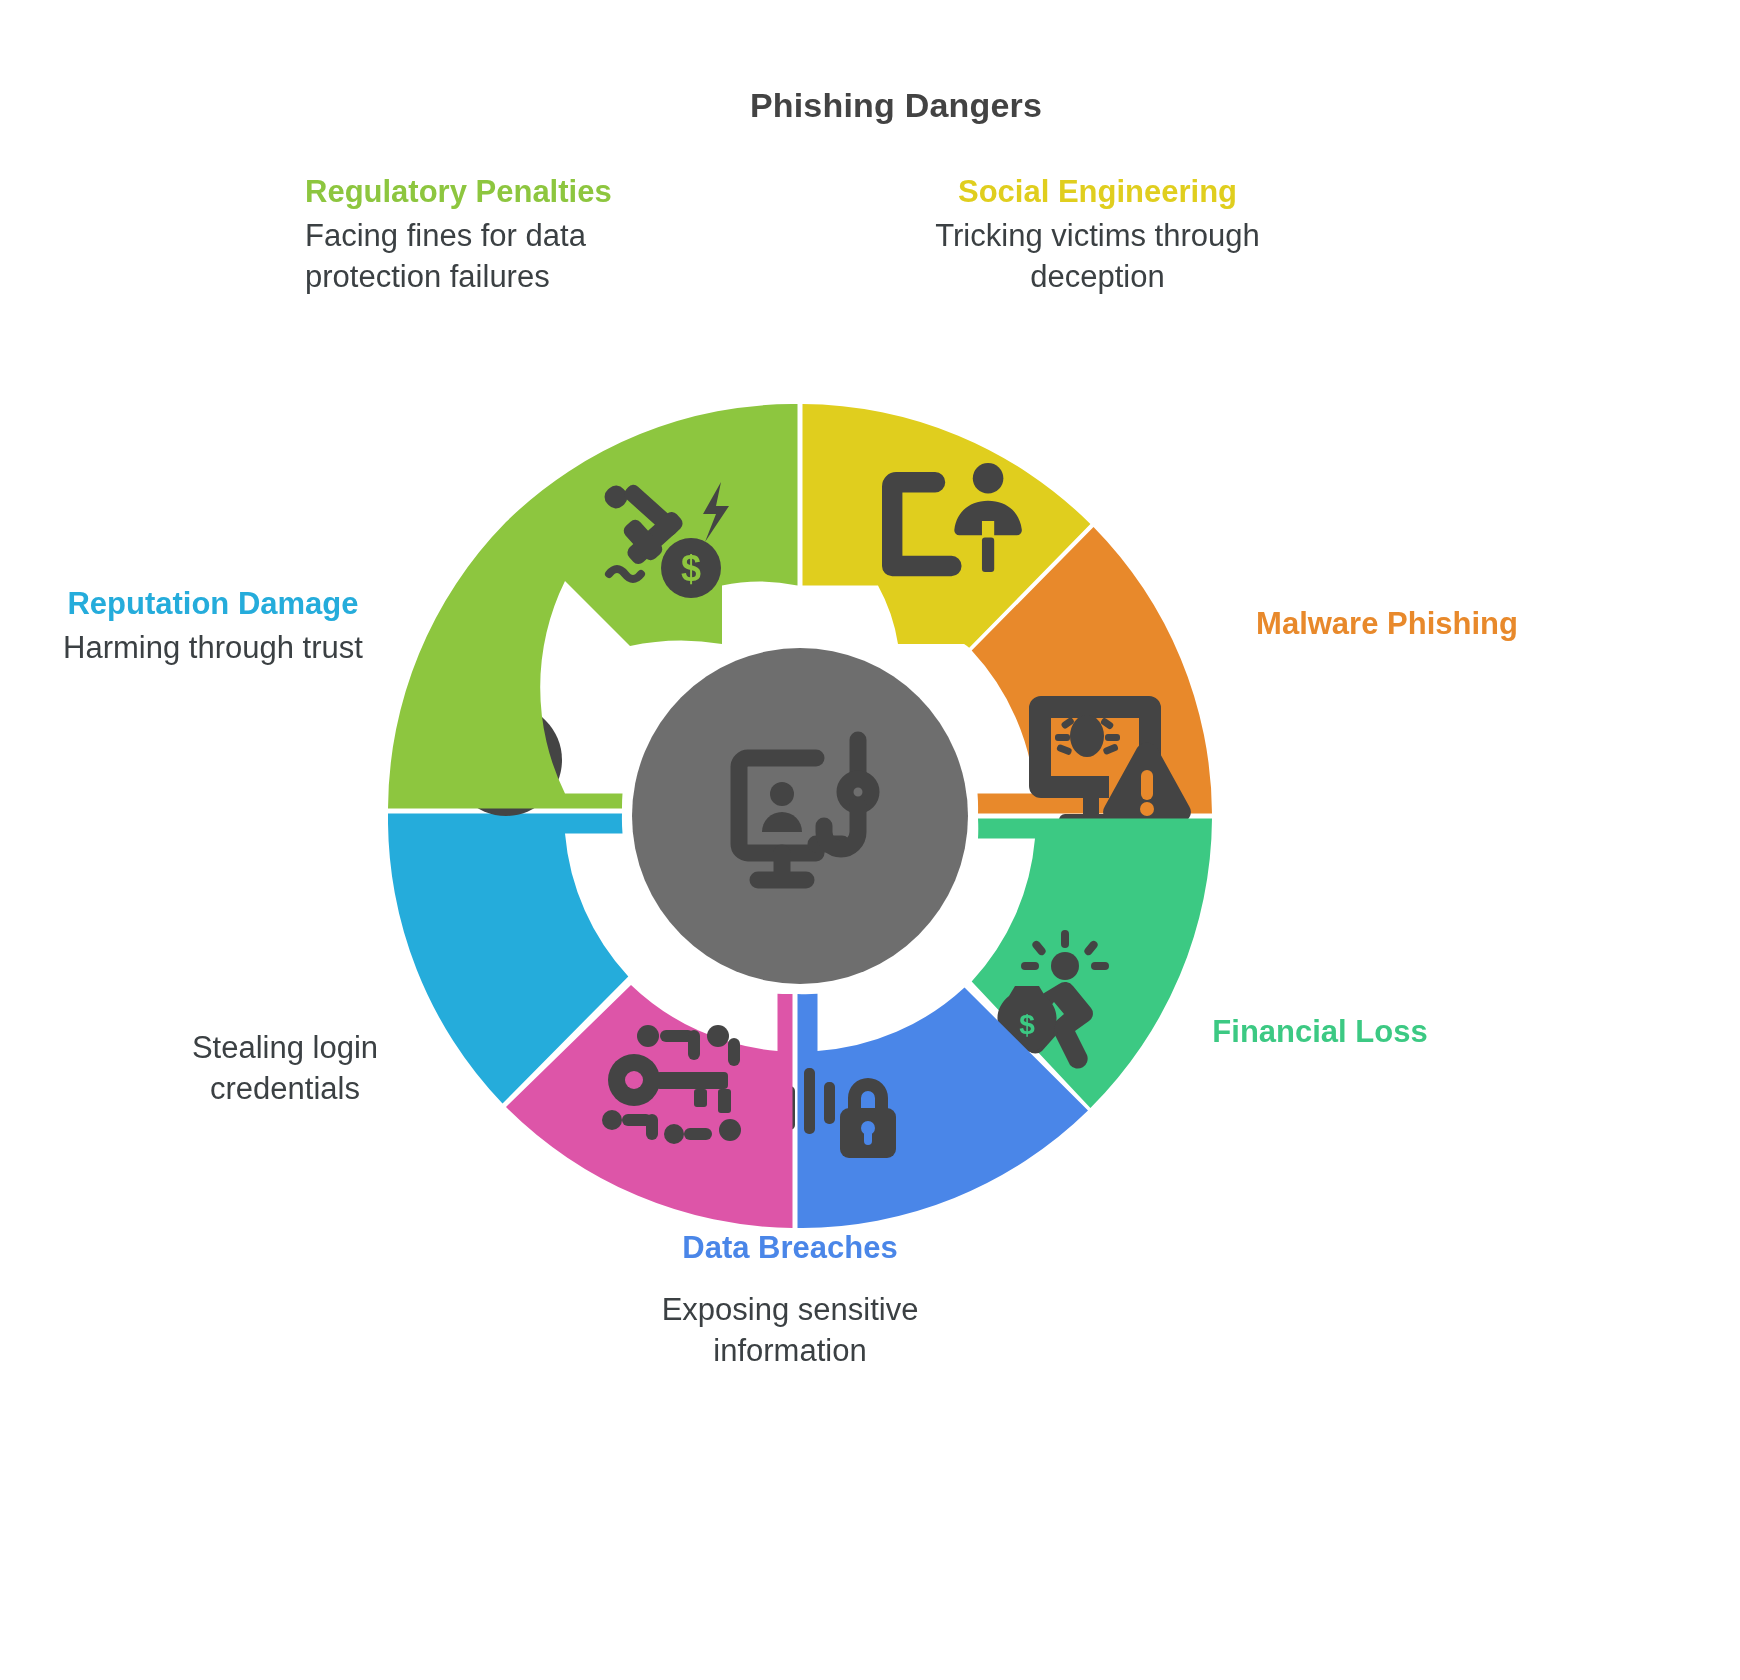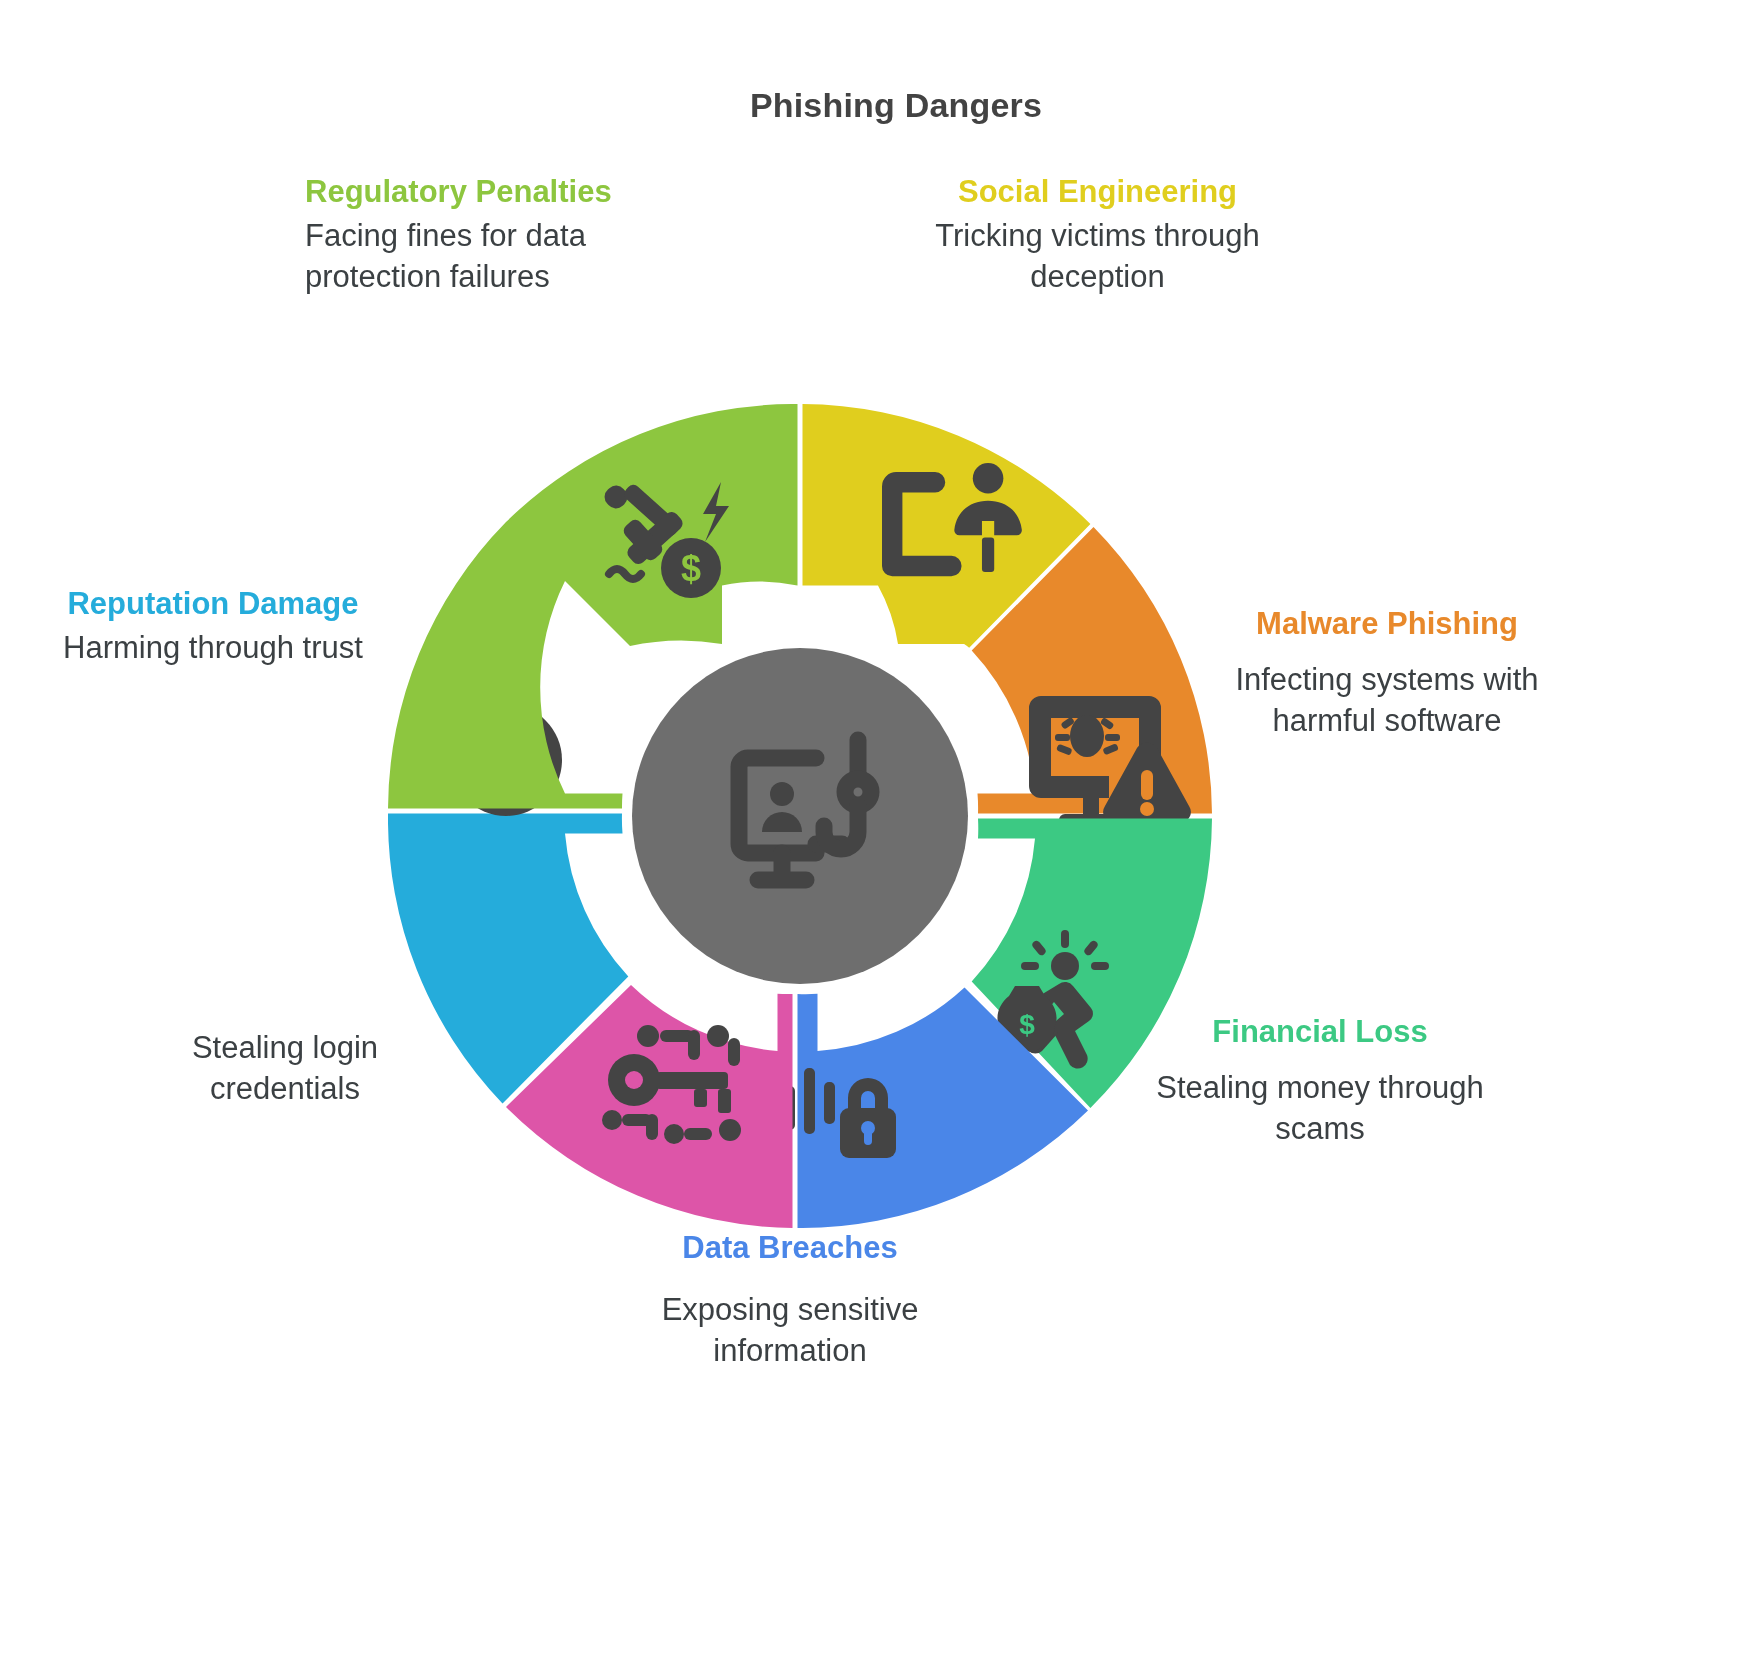--- a/index.html
+++ b/index.html
@@ -249,26 +249,24 @@
   <div class="d">Facing fines for data protection failures</div>
 </div>
 
 <div class="lbl" id="lbl-social">
   <div class="t" style="color: rgb(224, 206, 30);">Social Engineering</div>
   <div class="d">Tricking victims through deception</div>
 </div>
 
 <div class="lbl" id="lbl-malware">
   <div class="t" style="color: rgb(232, 137, 43);">Malware Phishing</div>
-  <div class="d">Infecting systems with harmful software</div>
 </div>
 
 <div class="lbl" id="lbl-financial">
   <div class="t" style="color: rgb(60, 201, 131);">Financial Loss</div>
-  <div class="d">Stealing money through scams</div>
 </div>
 
 <div class="lbl" id="lbl-data">
   <div class="t" style="color: rgb(74, 134, 232);">Data Breaches</div>
   <div class="d">Exposing sensitive information</div>
 </div>
 
 <div class="lbl" id="lbl-credential">
   <div class="d">Stealing login credentials</div>
 </div>

